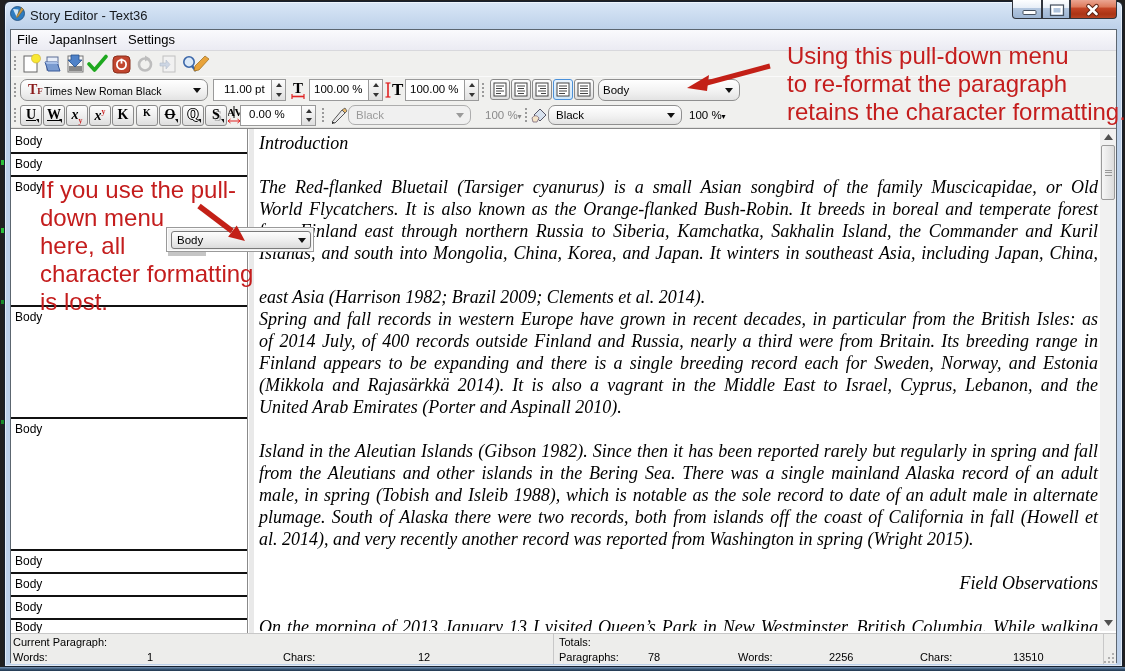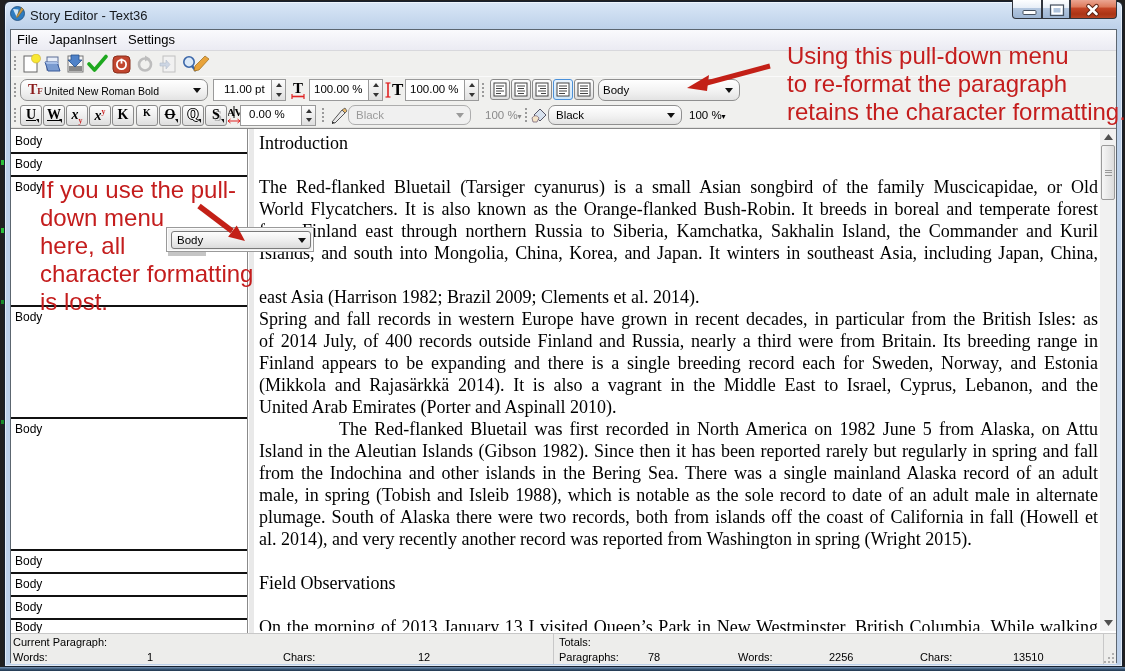--- a/index.html
+++ b/index.html
@@ -65,21 +65,21 @@
 
 
 #main { left:0; top:98px; width:1105px; height:505px; background:#fff; }
 #panel { position:absolute; left:0; top:0; width:237px; height:505px; background:#fff;
   border-right:1px solid #8a8a8a; }
 .bodylbl { position:absolute; left:4px; font-size:12px; color:#000; }
 .divline { position:absolute; left:0; width:236px; height:2px; background:#111; }
 #splitter { position:absolute; left:238px; top:0; width:5px; height:505px; background:#e9e9e9; }
 #textarea { position:absolute; left:243px; top:0; width:846px; height:503px; background:#fff; overflow:hidden;
   font-family:"Liberation Serif", serif; font-size:18px; color:#000; }
-.tl { position:absolute; left:5px; width:839px; height:22px; line-height:22px; white-space:nowrap; }
+.tl { position:absolute; left:5px; width:839px; height:22px; line-height:22px; white-space:nowrap;font-style:italic; }
 .tj { text-align:justify; text-align-last:justify; white-space:normal; }
 #scroll { position:absolute; left:1089px; top:0; width:16px; height:503px; background:#f1f1f1; }
 #sthumb { position:absolute; left:1px; top:17px; width:14px; height:55px; border:1px solid #9a9a9a; border-radius:2px;
   background:linear-gradient(90deg,#f6f6f6,#dcdcdc); }
 
 
 #status { left:0; top:603px; width:1105px; height:31px; background:#ededeb; border-top:1px solid #c8c8c8;
   font-size:11px; color:#000; }
 .st { position:absolute; }
 
@@ -140,21 +140,21 @@
 
         <circle cx="166" cy="8" r="5.2" fill="#dceaf8" stroke="#3a66a8" stroke-width="1.6"></circle>
         <line x1="169" y1="12" x2="173" y2="17" stroke="#3a66a8" stroke-width="2.4"></line>
         <path d="M172 12 L182 2 L186 5 L176 16 L171 17 Z" fill="#e8a33a" stroke="#9a6a1a" stroke-width=".7"></path>
       </svg>
     </div>
     <div id="tb2" class="tbrow abs">
       <div class="handle" style="left:2px;top:5px;height:17px;"></div>
       <div class="combo" style="left:9px;top:2px;width:188px;height:22px;">
         <span style="position:absolute;left:7px;top:2px;font-size:14px;font-family:'Liberation Serif',serif;color:#8a1a1a;font-weight:bold;">T<span style="font-size:9px;">F</span></span>
-        <span style="position:absolute;left:23px;top:5px;font-size:10.5px;color:#000;">United New Roman Bold</span>
+        <span style="position:absolute;left:23px;top:5px;font-size:10.5px;color:#000;">Times New Roman Black</span>
         <span class="ar"></span>
       </div>
       <div class="field" style="left:202px;top:2px;width:59px;height:22px;font-size:11.5px;">
           <span style="position:absolute;left:10px;top:3px;">11.00 pt</span>
         </div>
       <div class="spin" style="left:261px;top:2px;height:22px;"></div>
       <svg class="abs" style="left:280px;top:4px;" width="18" height="18" viewBox="0 0 18 18">
         <text x="2" y="12" font-family="Liberation Serif" font-size="15" font-weight="bold" fill="#000">T</text>
         <line x1="1" y1="15.5" x2="13" y2="15.5" stroke="#e02222" stroke-width="1.6"></line>
         <line x1="1" y1="13" x2="1" y2="18" stroke="#e02222" stroke-width="1.2"></line>
@@ -307,27 +307,26 @@
         <div class="tl tj" style="top:70px;">World Flycatchers. It is also known as the Orange-flanked Bush-Robin. It breeds in boreal and temperate forest</div>
         <div class="tl tj" style="top:48px;">The Red-flanked Bluetail (Tarsiger cyanurus) is a small Asian songbird of the family Muscicapidae, or Old</div>
         <div class="tl tj" style="top:92px;">from Finland east through northern Russia to Siberia, Kamchatka, Sakhalin Island, the Commander and Kuril</div>
         <div class="tl tj" style="top:114px;">Islands, and south into Mongolia, China, Korea, and Japan. It winters in southeast Asia, including Japan, China,</div>
         <div class="tl" style="top:158px;">east Asia (Harrison 1982; Brazil 2009; Clements et al. 2014).</div>
         <div class="tl tj" style="top:180px;">Spring and fall records in western Europe have grown in recent decades, in particular from the British Isles: as</div>
         <div class="tl tj" style="top:202px;">of 2014 July, of 400 records outside Finland and Russia, nearly a third were from Britain. Its breeding range in</div>
         <div class="tl tj" style="top:224px;">Finland appears to be expanding and there is a single breeding record each for Sweden, Norway, and Estonia</div>
         <div class="tl tj" style="top:246px;">(Mikkola and Rajasärkkä 2014). It is also a vagrant in the Middle East to Israel, Cyprus, Lebanon, and the</div>
         <div class="tl" style="top:268px;">United Arab Emirates (Porter and Aspinall 2010).</div>
-        <div class="tl tj" style="top:290px;text-indent:80px;">The Red-flanked Bluetail was first recorded in North America on 1982 June 5 from Alaska, on Attu</div>
         <div class="tl tj" style="top:312px;">Island in the Aleutian Islands (Gibson 1982). Since then it has been reported rarely but regularly in spring and fall</div>
-        <div class="tl tj" style="top:334px;">from the Indochina and other islands in the Bering Sea. There was a single mainland Alaska record of an adult</div>
+        <div class="tl tj" style="top:334px;">from the Aleutians and other islands in the Bering Sea. There was a single mainland Alaska record of an adult</div>
         <div class="tl tj" style="top:356px;">male, in spring (Tobish and Isleib 1988), which is notable as the sole record to date of an adult male in alternate</div>
         <div class="tl tj" style="top:378px;">plumage. South of Alaska there were two records, both from islands off the coast of California in fall (Howell et</div>
         <div class="tl" style="top:400px;">al. 2014), and very recently another record was reported from Washington in spring (Wright 2015).</div>
-        <div class="tl" style="top:444px;">Field Observations</div>
+        <div class="tl" style="top:444px;text-align:right;">Field Observations</div>
         <div class="tl tj" style="top:488px;">On the morning of 2013 January 13 I visited Queen’s Park in New Westminster, British Columbia. While walking</div>
       </div>
       <div id="scroll">
         <svg class="abs" style="left:4px;top:6px;" width="9" height="7">
             <path d="M0 6 L4.5 0 L9 6 Z" fill="#505050"></path>
           </svg>
         <div id="sthumb">
           <div style="position:absolute;left:3px;top:24px;width:7px;border-top:1px solid #999;border-bottom:1px solid #999;height:3px;"></div>
           <div style="position:absolute;left:3px;top:29px;width:7px;border-bottom:1px solid #999;height:1px;"></div>
         </div>

